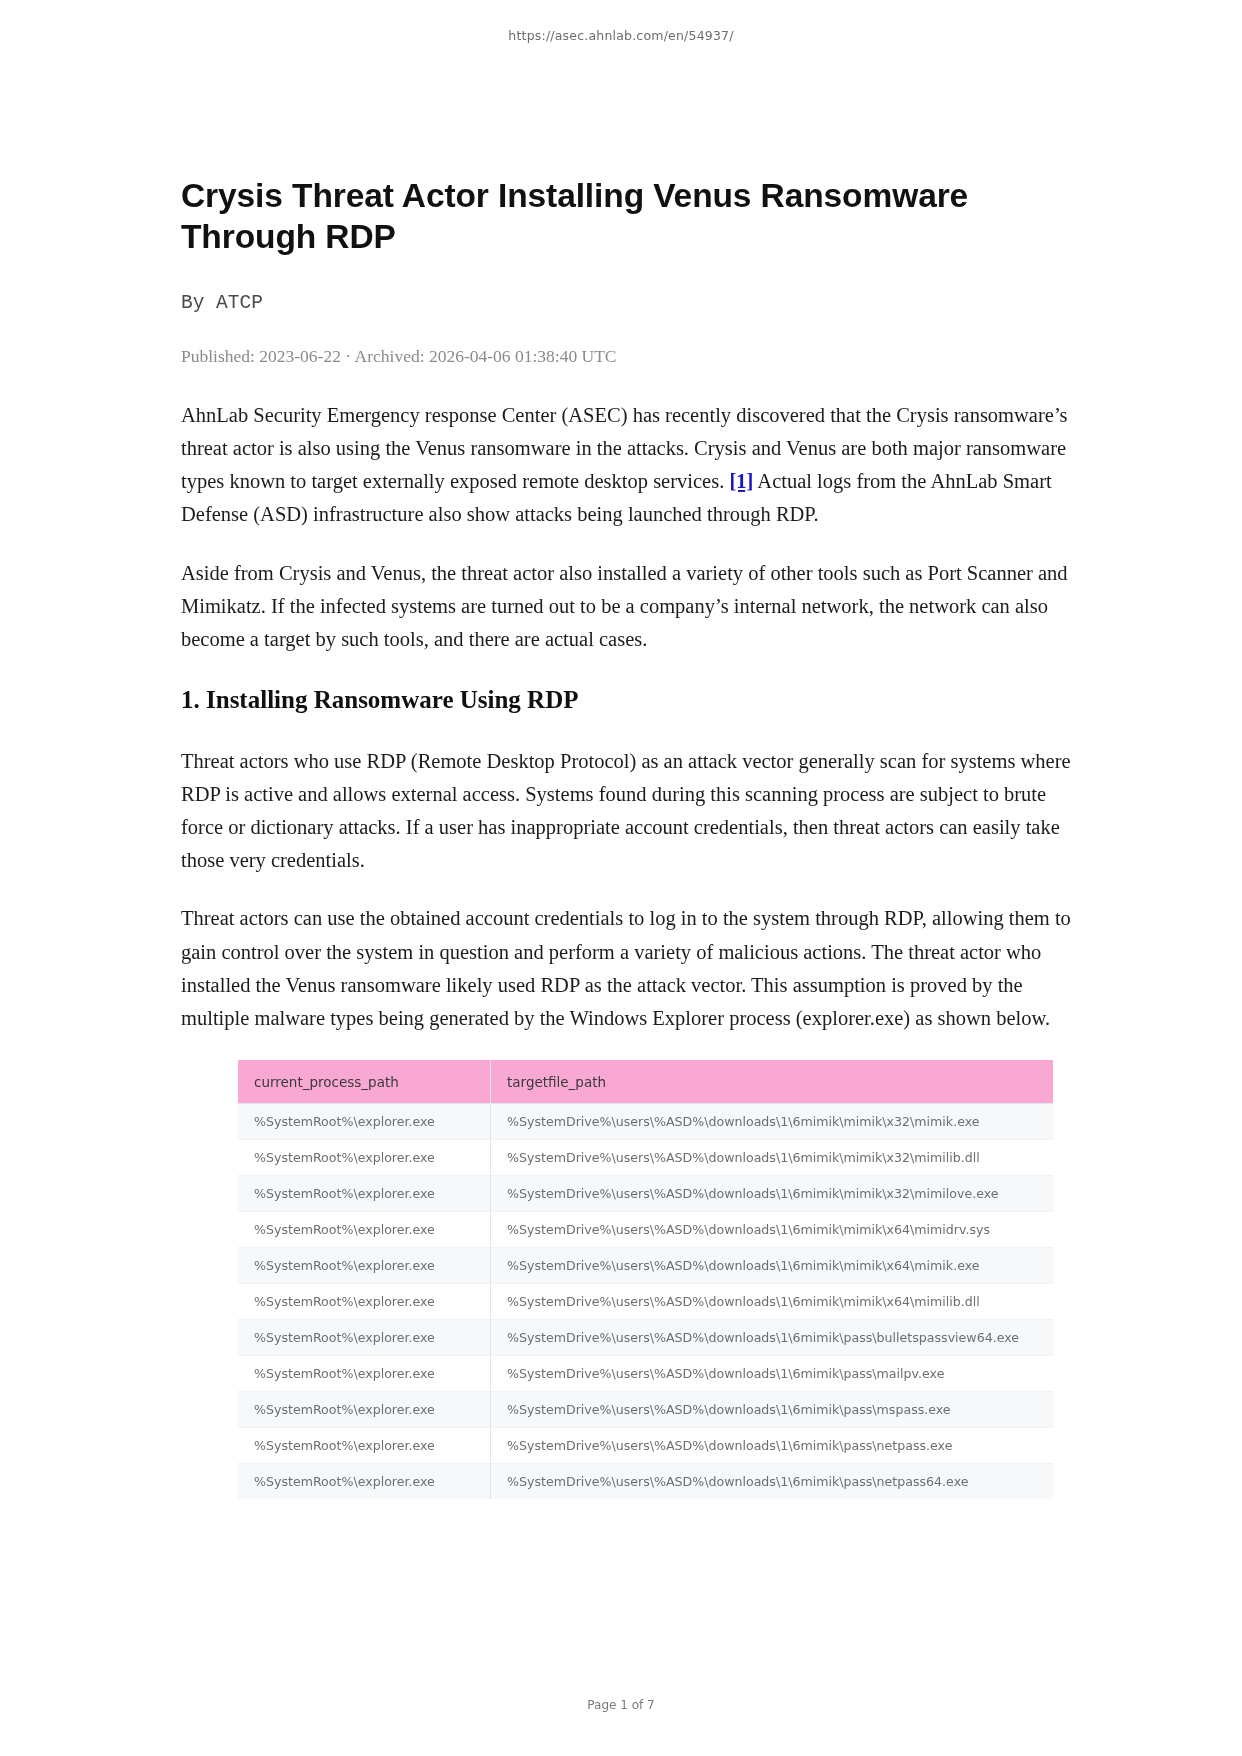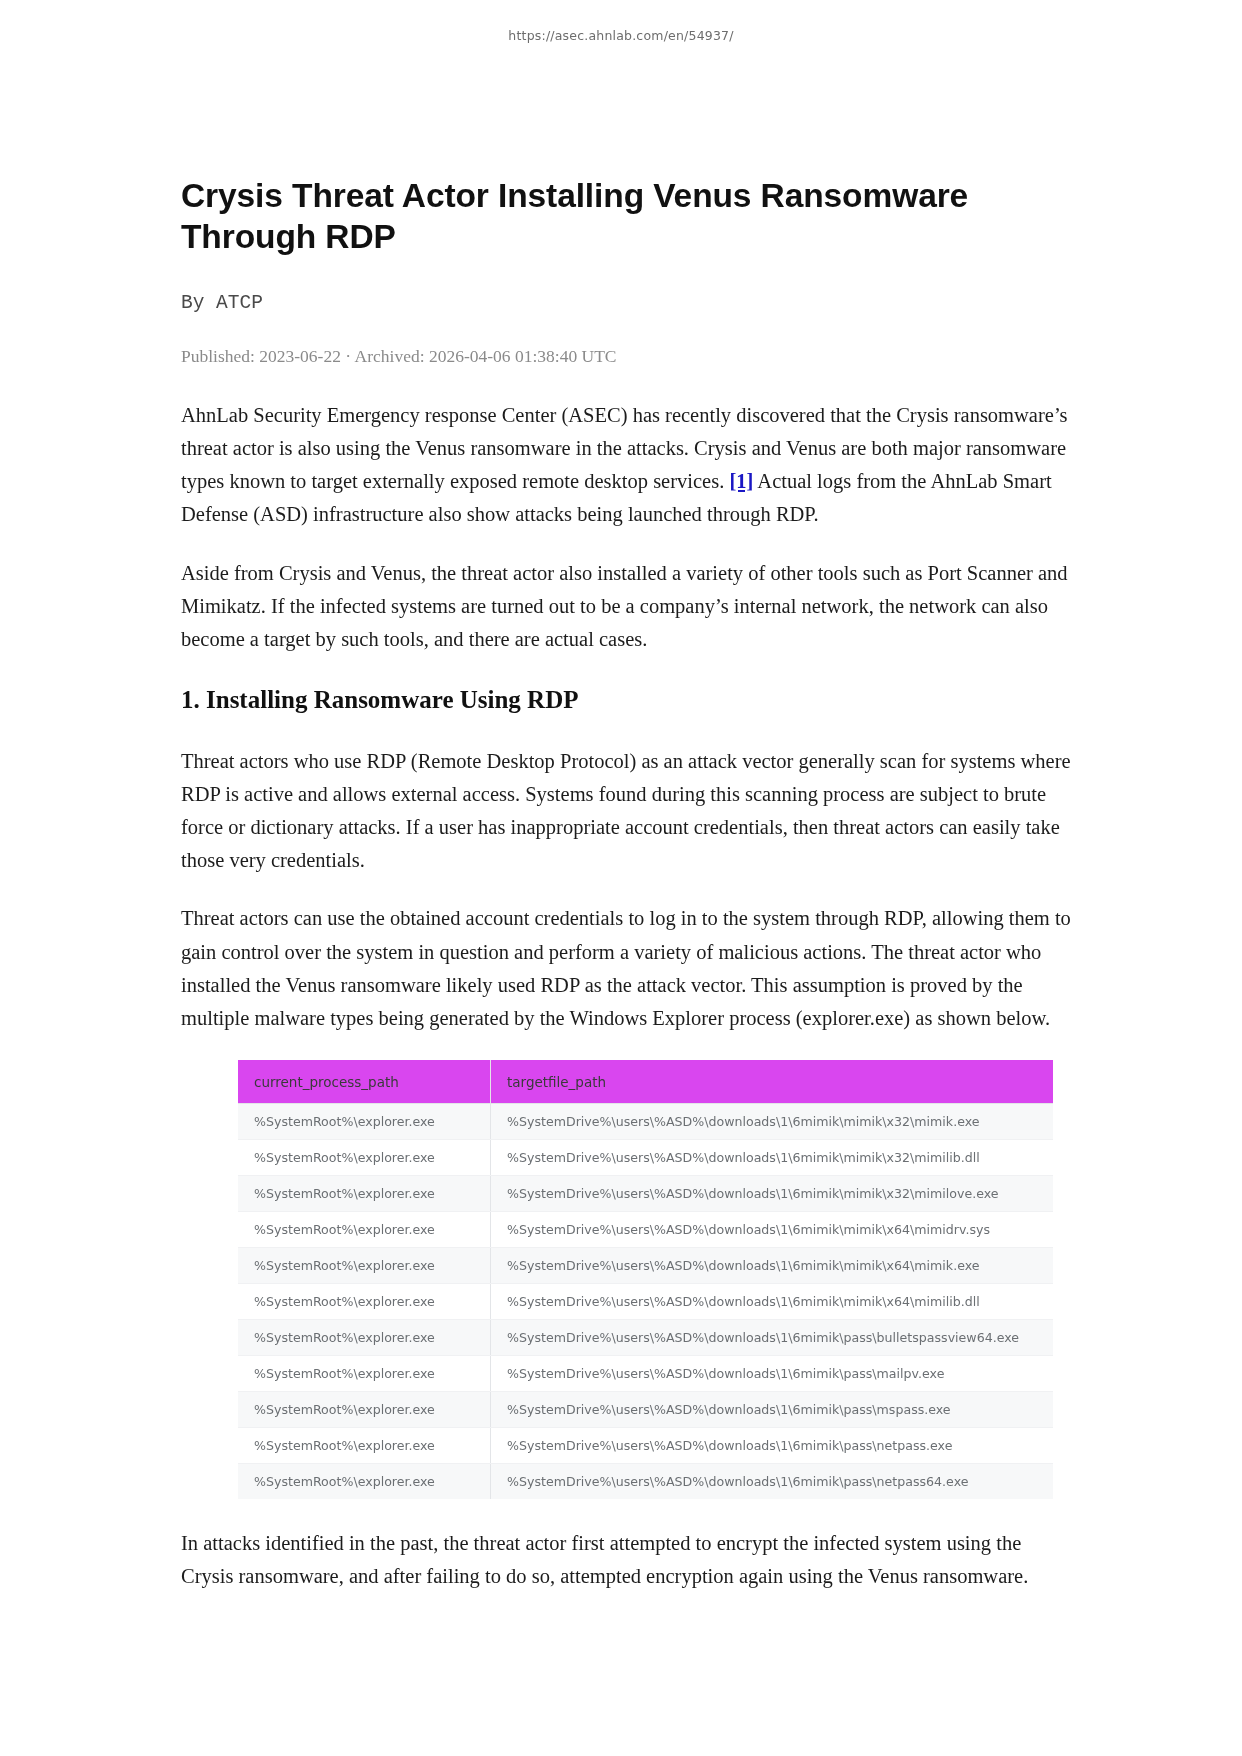--- a/index.html
+++ b/index.html
@@ -99,21 +99,21 @@
     table-layout: fixed;
     box-shadow: 0 0 0 0 transparent;
   }
   .fig-table th {
     text-align: left;
     font-weight: normal;
     font-size: 13.5px;
     color: #3a3a3a;
     padding: 14px 0 13px 16px;
     border-bottom: 1px solid #e3e5e8;
-    background: #d946ef;
+    background: #f9a8d4;
   }
   .fig-table th.col-a { width: 236px; border-right: 1px solid #e3e5e8; }
   .fig-table th.col-b { width: 546px; }
   .fig-table td {
     font-size: 12.6px;
     color: #6b6f73;
     padding: 10px 0 10px 16px;
     white-space: nowrap;
     overflow: hidden;
     text-overflow: clip;
@@ -211,18 +211,18 @@
               <td class="col-b">%SystemDrive%\users\%ASD%\downloads\1\6mimik\pass\netpass.exe</td>
             </tr>
             <tr>
               <td class="col-a">%SystemRoot%\explorer.exe</td>
               <td class="col-b">%SystemDrive%\users\%ASD%\downloads\1\6mimik\pass\netpass64.exe</td>
             </tr>
           </tbody>
       </table>
     </div>
 
-    <p class="body-par">In attacks identified in the past, the threat actor first attempted to encrypt the infected system using the Crysis ransomware, and after failing to do so, attempted encryption again using the Venus ransomware.</p>
 
   </div>
 
+  <div class="page-footer">Page 1 of 7</div>
 
 </div>
 
 </body></html>

